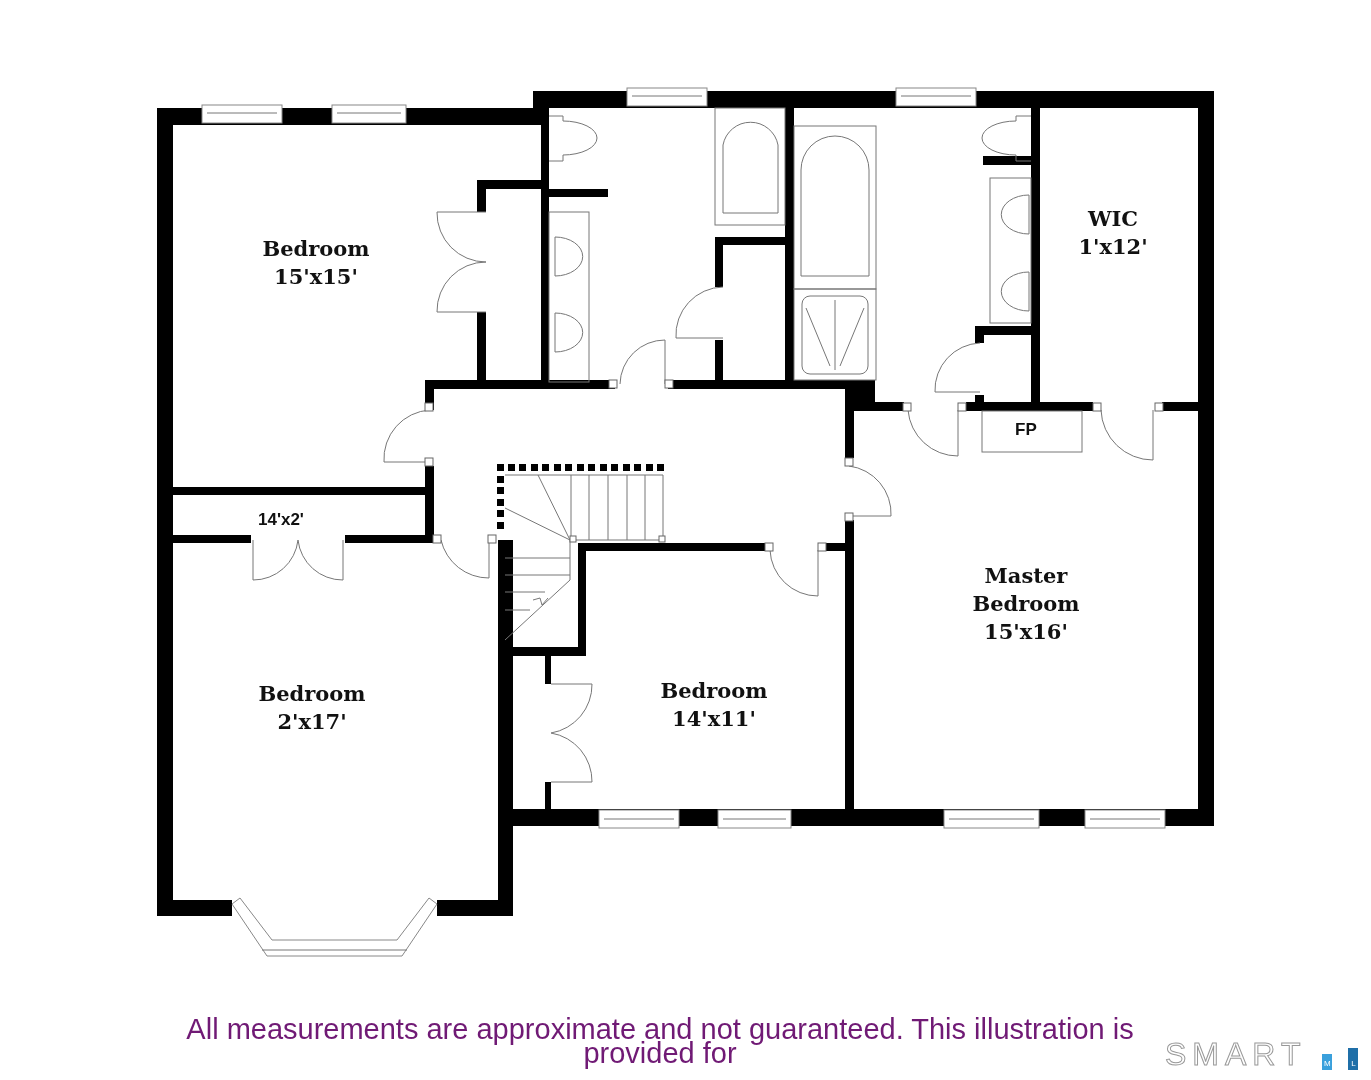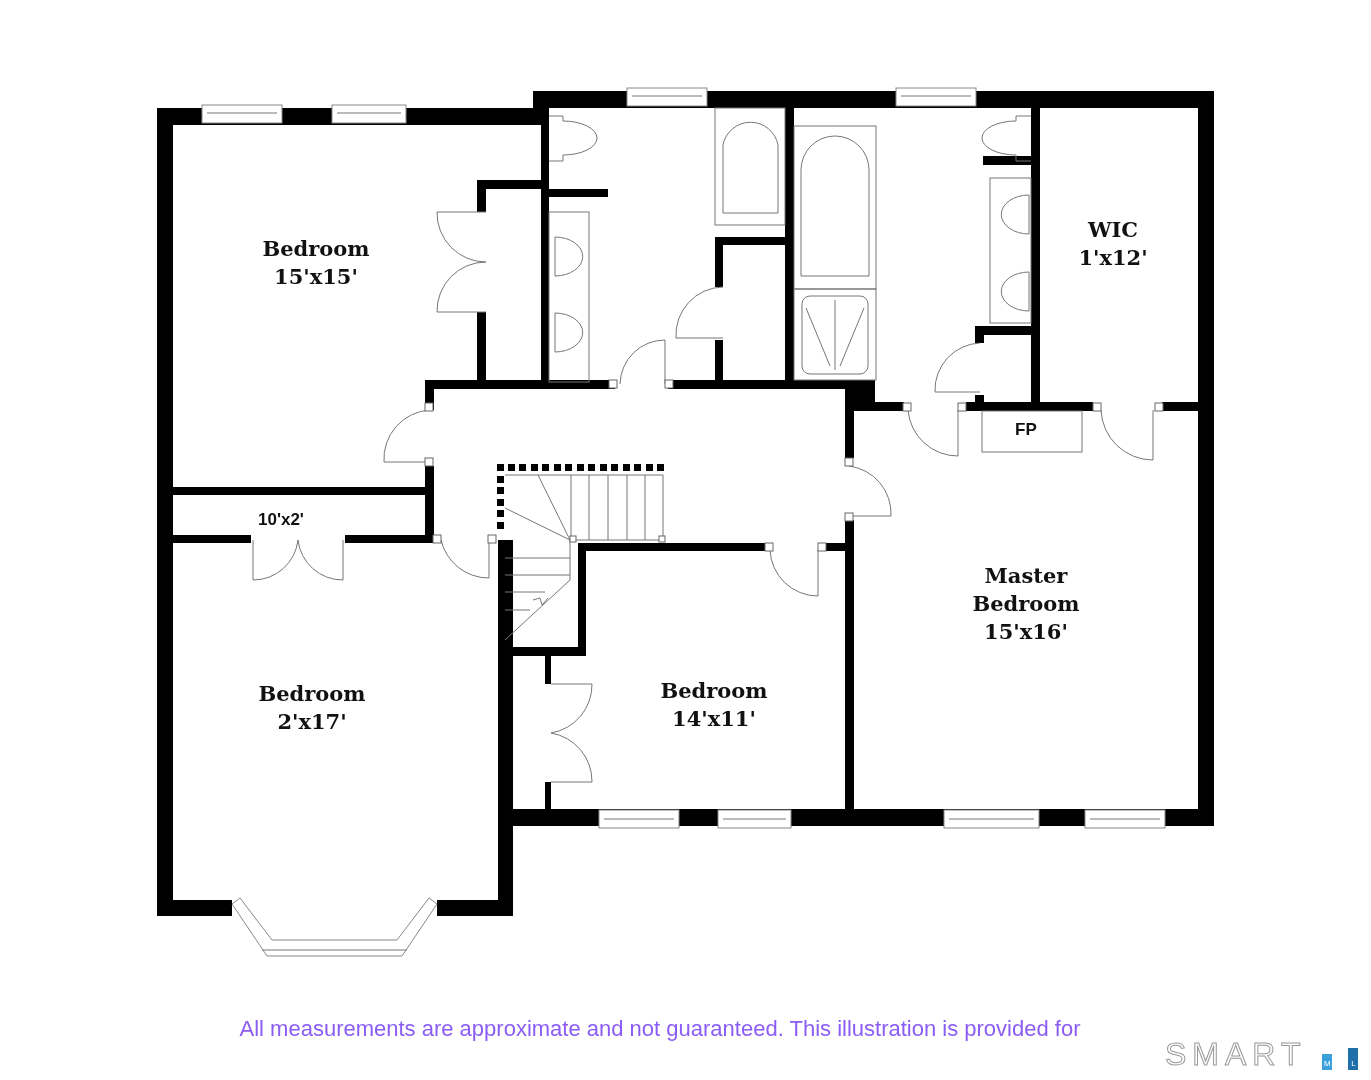--- a/index.html
+++ b/index.html
@@ -6,21 +6,21 @@
   body { width:1371px; height:1080px; position:relative; overflow:hidden; font-family:"DejaVu Serif", serif; }
   #plan { position:absolute; left:0; top:0; width:1371px; height:1080px; }
   .wall { fill:#000; }
   .thin { fill:none; stroke:#777; stroke-width:1; }
   .win  { fill:#fff; stroke:#888; stroke-width:1; }
   .jamb { fill:#fff; stroke:#666; stroke-width:1; }
   .label { position:absolute; text-align:center; font-family:"DejaVu Serif", serif; font-weight:bold; color:#111; line-height:28px; }
   .label .name { font-size:21px; display:block; }
   .label .dim { font-size:21px; display:block; }
   .small-label { position:absolute; font-family:Liberation Sans, sans-serif; font-weight:bold; font-size:17px; color:#111; }
-  #disclaimer { position:absolute; left:140px; top:1017px; width:1040px; text-align:center; font-family:"Liberation Sans", sans-serif; font-size:22px; line-height:24px; color:#8b5cf6; }
+  #disclaimer { position:absolute; left:140px; top:1017px; width:1040px; text-align:center; font-family:"Liberation Sans", sans-serif; font-size:29px; line-height:24px; color:#701a75; }
   #smart-logo { position:absolute; left:1165px; top:1038px; height:32px; display:flex; align-items:flex-end; gap:16px;justify-content:flex-end; }
   #smart-logo .letters { font-family:"Liberation Sans", sans-serif; font-size:32px; letter-spacing:6px; color:#fff; -webkit-text-stroke:1px #999; line-height:32px; }
   #smart-logo .bar { width:10px; color:#fff; font-family:"Liberation Sans", sans-serif; font-size:8px; text-align:center; display:flex; align-items:flex-end; justify-content:center; padding-bottom:2px; box-sizing:border-box; }
 </style>
 </head>
 <body>
 
 <svg id="plan" viewBox="0 0 1371 1080" xmlns="http://www.w3.org/2000/svg">
 
   <g>
@@ -227,40 +227,40 @@
     <rect x="982" y="411" width="100" height="41"></rect>
   </g>
 </svg>
 
 <div class="label" style="left:236px; top:235px; width:160px;">
   <span class="name">Bedroom</span>
   <span class="dim">15'x15'</span>
 </div>
 
 <div class="small-label" style="left:258px; top:510px;">
-  <span>10'x2'</span>
+  <span>14'x2'</span>
 </div>
 
 <div class="label" style="left:232px; top:680px; width:160px;">
   <span class="name">Bedroom</span>
   <span class="dim">2'x17'</span>
 </div>
 
 <div class="label" style="left:634px; top:677px; width:160px;">
   <span class="name">Bedroom</span>
   <span class="dim">14'x11'</span>
 </div>
 
 <div class="label" style="left:946px; top:562px; width:160px;">
   <span class="name">Master</span>
   <span class="name">Bedroom</span>
   <span class="dim">15'x16'</span>
 </div>
 
-<div class="label" style="left:1053px; top:216px; width:120px;">
+<div class="label" style="left:1053px; top:205px; width:120px;">
   <span class="name">WIC</span>
   <span class="dim">1'x12'</span>
 </div>
 
 <div class="small-label" style="left:1015px; top:420px;">
   <span>FP</span>
 </div>
 
 <div id="disclaimer">
   <div>All measurements are approximate and not guaranteed. This illustration is provided for</div>

